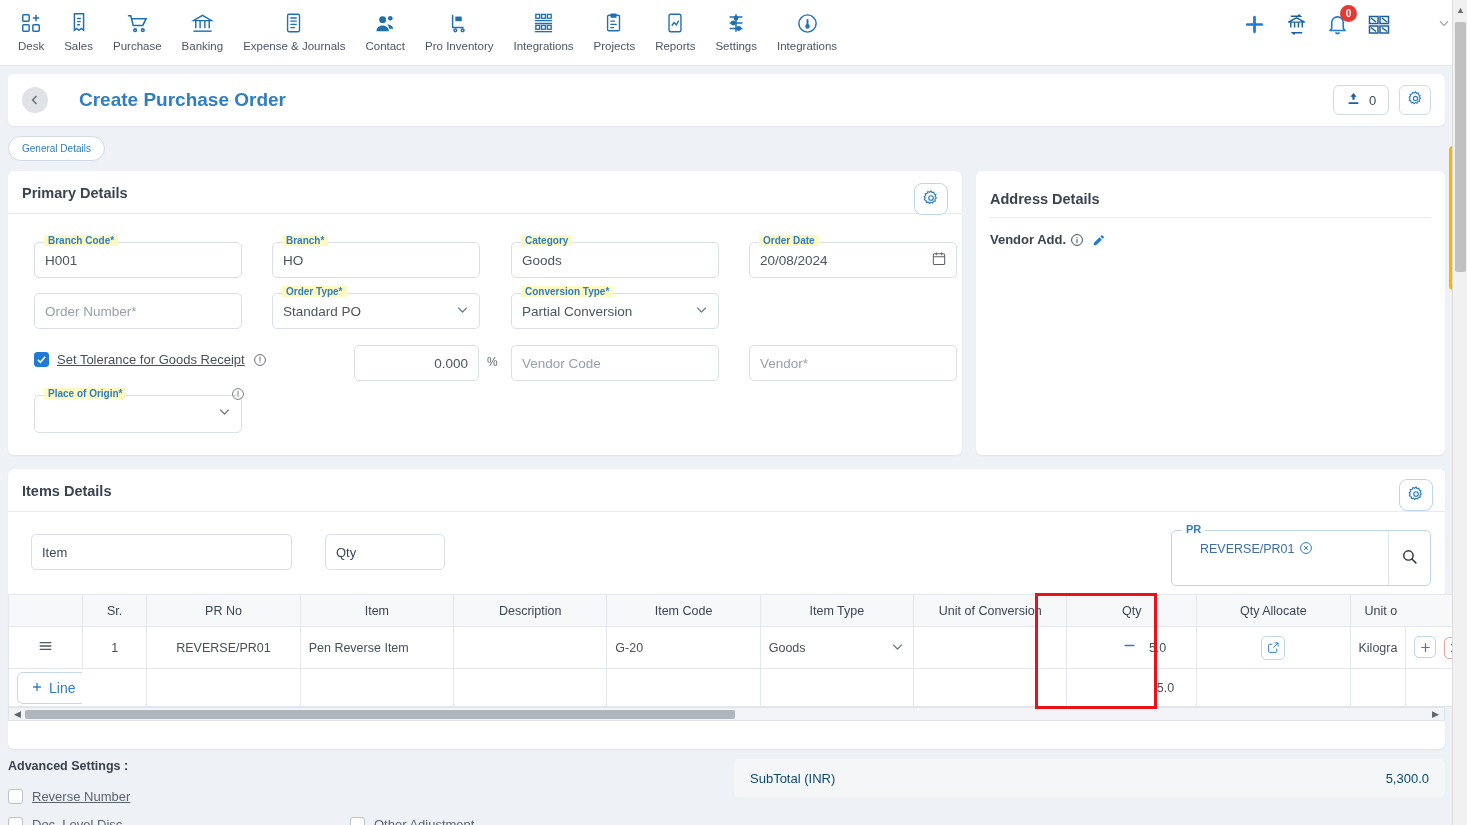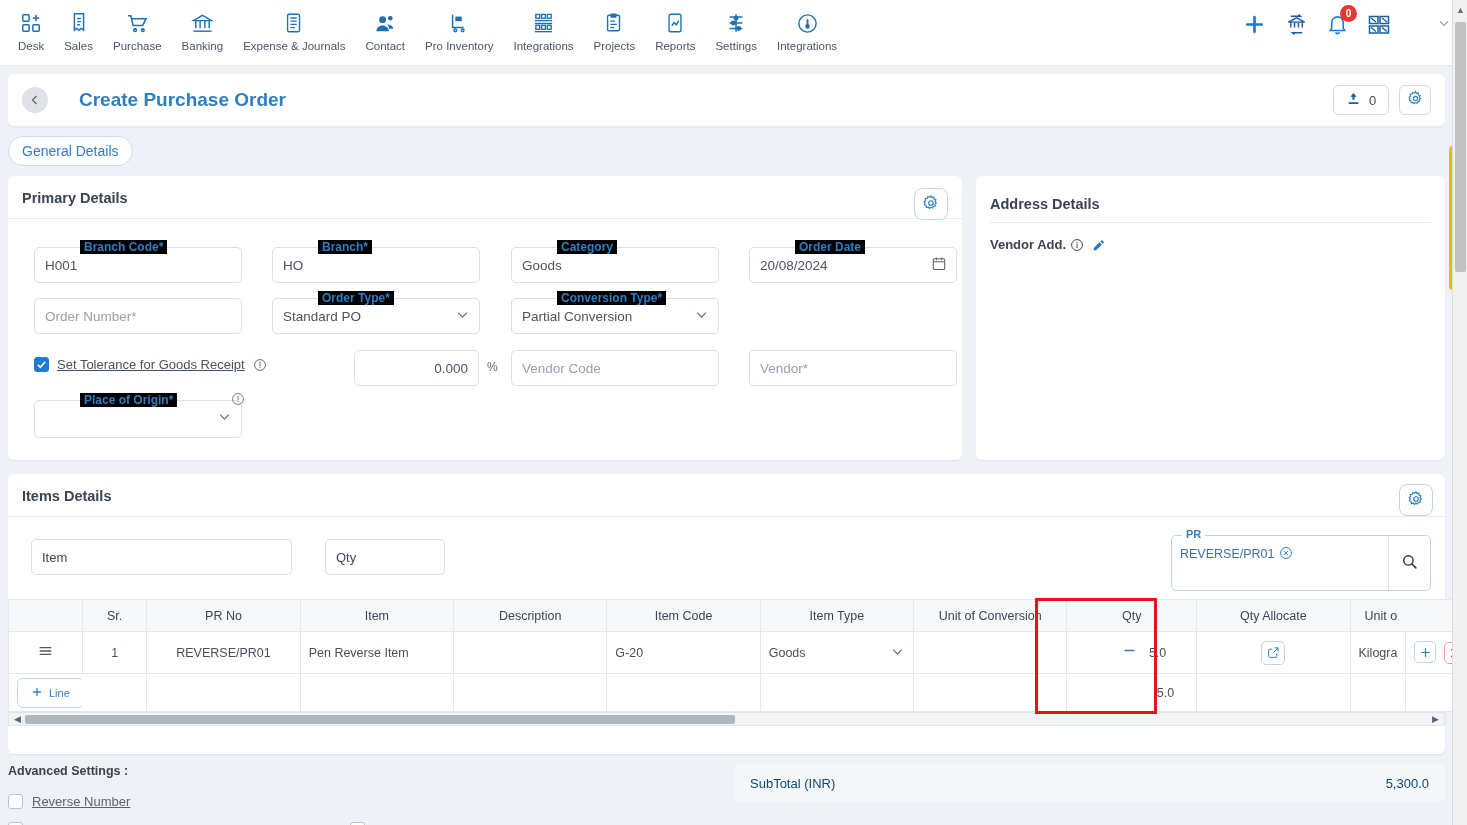--- a/index.html
+++ b/index.html
@@ -81,21 +81,21 @@
     width: 32px; height: 30px; display: flex; align-items: center; justify-content: center;
     cursor: pointer;
   }
 
   
   .tabs-row { margin: 10px 22px 0 8px; }
   .tab-chip {
     display: inline-block;
     border: 1px solid #cfdbe6; border-radius: 16px;
     background: #fff; color: #2f7ec1;
-    padding: 6px 13px; font-size: 14px; cursor: pointer;
+    padding: 6px 13px; font-size: 10px; cursor: pointer;
   }
 
   
   .cards-row { display: flex; gap: 14px; margin: 10px 22px 0 8px; align-items: stretch; }
   .card {
     background: #fff; border-radius: 6px;
     box-shadow: 0 1px 2px rgba(16,24,40,.06);
     padding: 14px 14px 10px 14px;
     position: relative;
   }
@@ -115,22 +115,22 @@
   .fld {
     position: absolute;
     border: 1px solid #d9dfe6; border-radius: 5px;
     background: #fff; height: 36px;
     display: flex; align-items: center; padding: 0 10px;
   }
   .fld .val { font-size: 13.5px; color: #4a5561; }
   .fld .ph { font-size: 13.5px; color: #96a0ad; }
   .fld .flabel {
     position: absolute; top: -8px; left: 9px;
-    background: #000000; padding: 0 4px;
-    font-size: 12px; font-weight: bold; color: #2f7ec1; white-space: nowrap; margin-left: 36px;
+    background: #fef9c3; padding: 0 4px;
+    font-size: 10px; font-weight: bold; color: #2f7ec1; white-space: nowrap;
   }
   .fld .flabel .req { color: #2f7ec1; }
   .fld .chev {
     position: absolute; right: 9px; top: 50%; transform: translateY(-50%);
     color: #6b7785; pointer-events: none;
   }
   .fld .cal { position: absolute; right: 9px; top: 50%; transform: translateY(-50%); }
   .fld.num { justify-content: flex-end; }
   .info-ic { display: inline-flex; vertical-align: middle; }
 
@@ -161,21 +161,21 @@
     padding: 14px 14px 0 14px; position: relative; height: 280px;
   }
   .search-row { position: relative; height: 72px; margin-top: 10px; }
   .sfld {
     position: absolute; top: 12px;
     border: 1px solid #d9dfe6; border-radius: 5px; height: 36px;
     display: flex; align-items: center; padding: 0 10px; background: #fff;
   }
   .pr-box {
     position: absolute; right: 0; top: 8px; width: 260px; height: 56px;
-    border: 1px solid #bcd6ee; border-radius: 5px; background: #fff; display: flex;
+    border: 1px solid #bcd6ee; border-radius: 5px; background: #fff; display: flex; padding-left: 20px;
   }
   .pr-box .pr-label {
     position: absolute; top: -8px; left: 10px; background: #fff; padding: 0 4px;
     font-size: 11px; font-weight: bold; color: #2f7ec1;
   }
   .pr-chip {
     margin: 8px 0 0 8px; display: flex; align-items: center; gap: 5px;
     color: #3d6ea6; font-size: 12.5px; height: 20px;
   }
   .pr-search {
@@ -198,21 +198,21 @@
   }
   table.grid tr.totals td { height: 38px; background:#fff; }
   td.c { text-align: center; }
   td.r { text-align: right; }
   td.muted { color: #8b95a1; }
   .drag-ico { color: #5d6876; font-size: 16px; cursor: grab; }
   .sel-cell { display: flex; align-items: center; justify-content: space-between; height: 100%; }
   .btn-line {
     display: inline-flex; align-items: center; gap: 6px;
     border: 1px solid #c5d8ea; border-radius: 6px; background: #fff;
-    color: #2f7ec1; font-size: 11px; padding: 7px 13px; cursor: pointer;
+    color: #2f7ec1; font-size: 14px; padding: 7px 13px; cursor: pointer;
   }
   .sq-btn {
     width: 22px; height: 22px; border-radius: 5px; border: 1px solid #bcd6ee;
     display: inline-flex; align-items: center; justify-content: center;
     cursor: pointer; background: #fff; color: #2f7ec1; font-size: 15px; line-height: 1;
   }
   .sq-btn.danger { border-color: #e8a1a1; color: #e04141; }
   .qty-cell { display: flex; align-items: center; justify-content: flex-end; gap: 0; height: 100%; }
   .minus-btn { color: #2f7ec1; font-size: 16px; cursor: pointer; }
 

